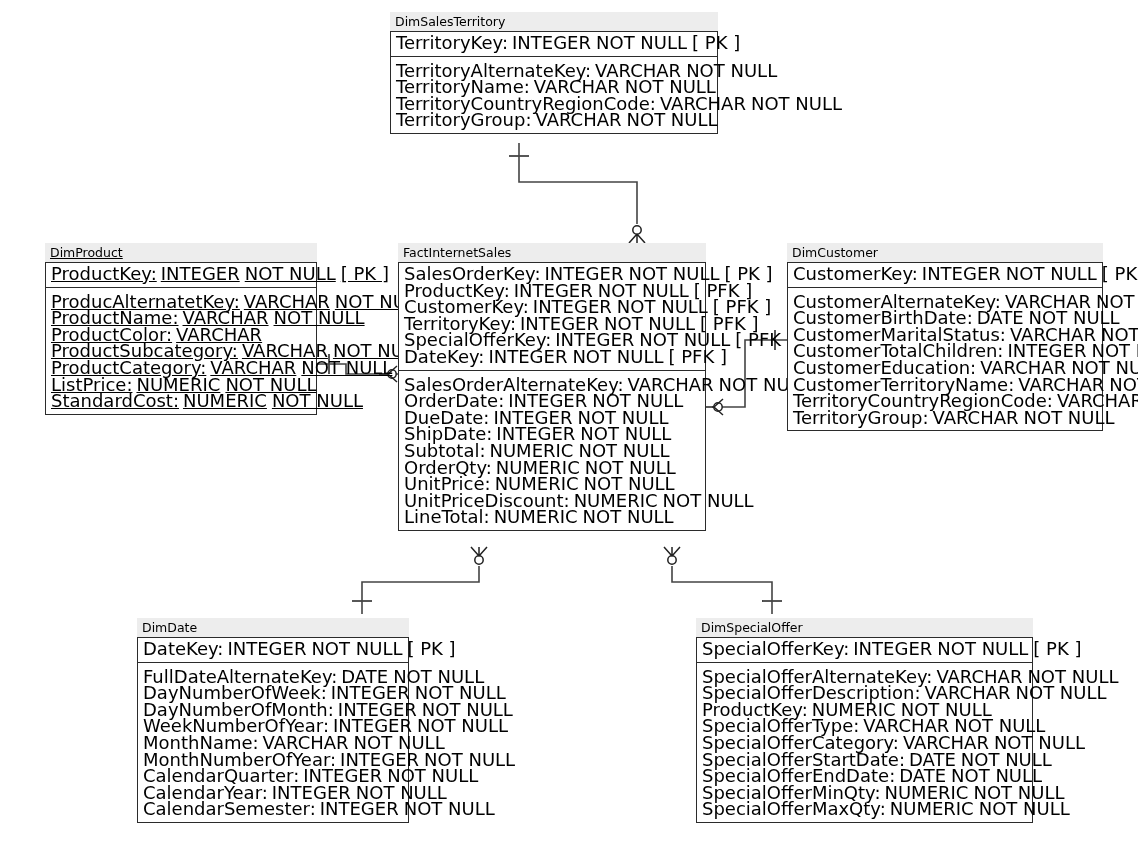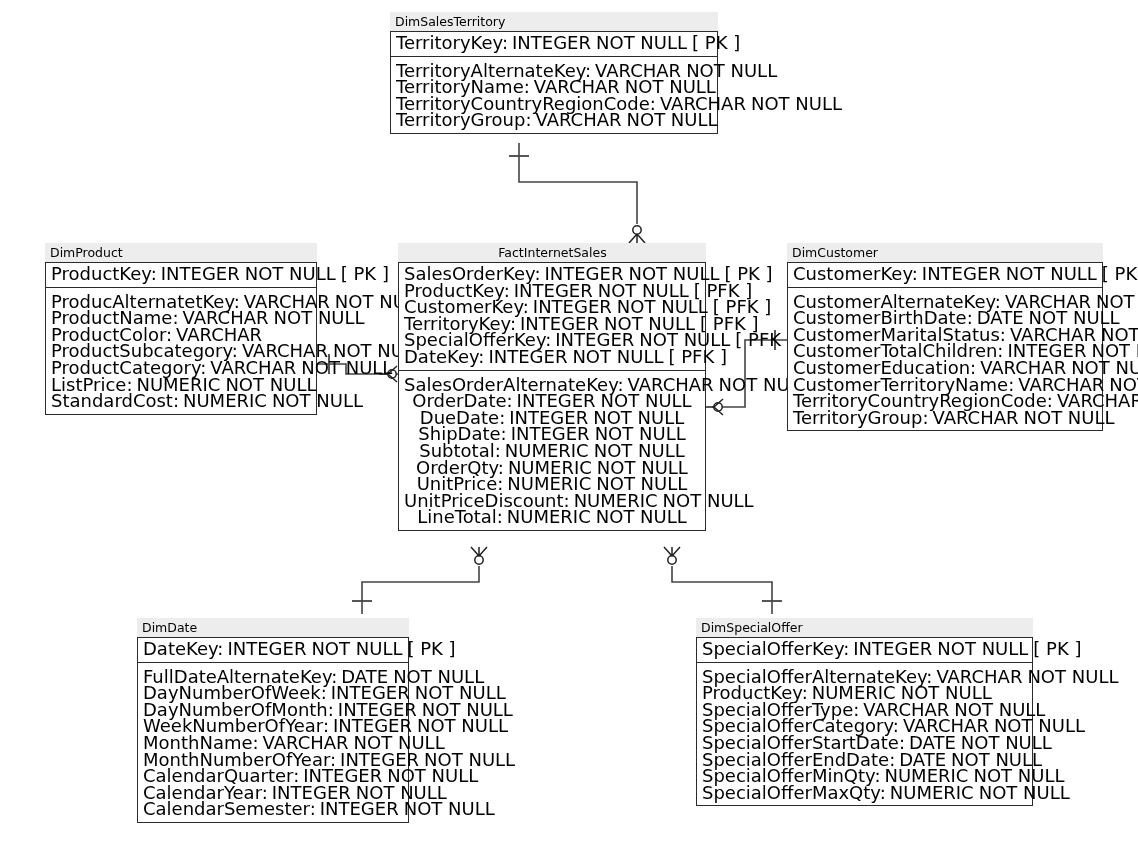--- a/index.html
+++ b/index.html
@@ -95,39 +95,39 @@
         </div>
       <div class="attr-sec">
           <div class="field"><span>TerritoryAlternateKey:</span><span class="sp2"></span><span>VARCHAR</span><span class="sp"></span><span>NOT NULL</span></div>
           <div class="field"><span>TerritoryName:</span><span class="sp2"></span><span>VARCHAR</span><span class="sp"></span><span>NOT NULL</span></div>
           <div class="field"><span>TerritoryCountryRegionCode:</span><span class="sp2"></span><span>VARCHAR</span><span class="sp"></span><span>NOT NULL</span></div>
           <div class="field"><span>TerritoryGroup:</span><span class="sp2"></span><span>VARCHAR</span><span class="sp"></span><span>NOT NULL</span></div>
         </div>
     </div>
   </div>
 
-  <div class="entity" style="left:45px;top:243px;width:272px;">
+  <div class="entity" style="left:45px;top:243px;width:272px;text-decoration:underline;">
     <div class="title">DimProduct</div>
     <div class="body">
       <div class="pk-sec">
           <div class="field"><span>ProductKey:</span><span class="sp2"></span><span>INTEGER</span><span class="sp"></span><span>NOT NULL</span><span class="sp"></span><span>[ PK ]</span></div>
         </div>
       <div class="attr-sec">
           <div class="field"><span>ProducAlternatetKey:</span><span class="sp2"></span><span>VARCHAR</span><span class="sp"></span><span>NOT NULL</span></div>
           <div class="field"><span>ProductName:</span><span class="sp2"></span><span>VARCHAR</span><span class="sp"></span><span>NOT NULL</span></div>
           <div class="field"><span>ProductColor:</span><span class="sp2"></span><span>VARCHAR</span></div>
           <div class="field"><span>ProductSubcategory:</span><span class="sp2"></span><span>VARCHAR</span><span class="sp"></span><span>NOT NULL</span></div>
           <div class="field"><span>ProductCategory:</span><span class="sp2"></span><span>VARCHAR</span><span class="sp"></span><span>NOT NULL</span></div>
           <div class="field"><span>ListPrice:</span><span class="sp2"></span><span>NUMERIC</span><span class="sp"></span><span>NOT NULL</span></div>
           <div class="field"><span>StandardCost:</span><span class="sp2"></span><span>NUMERIC</span><span class="sp"></span><span>NOT NULL</span></div>
         </div>
     </div>
   </div>
 
-  <div class="entity" style="left:398px;top:243px;width:308px;text-align:center;">
+  <div class="entity" style="left:398px;top:243px;width:308px;">
     <div class="title">FactInternetSales</div>
     <div class="body">
       <div class="pk-sec">
           <div class="field"><span>SalesOrderKey:</span><span class="sp2"></span><span>INTEGER</span><span class="sp"></span><span>NOT NULL</span><span class="sp"></span><span>[ PK ]</span></div>
           <div class="field"><span>ProductKey:</span><span class="sp2"></span><span>INTEGER</span><span class="sp"></span><span>NOT NULL</span><span class="sp"></span><span>[ PFK ]</span></div>
           <div class="field"><span>CustomerKey:</span><span class="sp2"></span><span>INTEGER</span><span class="sp"></span><span>NOT NULL</span><span class="sp"></span><span>[ PFK ]</span></div>
           <div class="field"><span>TerritoryKey:</span><span class="sp2"></span><span>INTEGER</span><span class="sp"></span><span>NOT NULL</span><span class="sp"></span><span>[ PFK ]</span></div>
           <div class="field"><span>SpecialOfferKey:</span><span class="sp2"></span><span>INTEGER</span><span class="sp"></span><span>NOT NULL</span><span class="sp"></span><span>[ PFK ]</span></div>
           <div class="field"><span>DateKey:</span><span class="sp2"></span><span>INTEGER</span><span class="sp"></span><span>NOT NULL</span><span class="sp"></span><span>[ PFK ]</span></div>
         </div>
@@ -185,20 +185,21 @@
   </div>
 
   <div class="entity" style="left:696px;top:618px;width:337px;">
     <div class="title">DimSpecialOffer</div>
     <div class="body">
       <div class="pk-sec">
           <div class="field"><span>SpecialOfferKey:</span><span class="sp2"></span><span>INTEGER</span><span class="sp"></span><span>NOT NULL</span><span class="sp"></span><span>[ PK ]</span></div>
         </div>
       <div class="attr-sec">
           <div class="field"><span>SpecialOfferAlternateKey:</span><span class="sp2"></span><span>VARCHAR</span><span class="sp"></span><span>NOT NULL</span></div>
+          <div class="field"><span>SpecialOfferDescription:</span><span class="sp2"></span><span>VARCHAR</span><span class="sp"></span><span>NOT NULL</span></div>
           <div class="field"><span>ProductKey:</span><span class="sp2"></span><span>NUMERIC</span><span class="sp"></span><span>NOT NULL</span></div>
           <div class="field"><span>SpecialOfferType:</span><span class="sp2"></span><span>VARCHAR</span><span class="sp"></span><span>NOT NULL</span></div>
           <div class="field"><span>SpecialOfferCategory:</span><span class="sp2"></span><span>VARCHAR</span><span class="sp"></span><span>NOT NULL</span></div>
           <div class="field"><span>SpecialOfferStartDate:</span><span class="sp2"></span><span>DATE</span><span class="sp"></span><span>NOT NULL</span></div>
           <div class="field"><span>SpecialOfferEndDate:</span><span class="sp2"></span><span>DATE</span><span class="sp"></span><span>NOT NULL</span></div>
           <div class="field"><span>SpecialOfferMinQty:</span><span class="sp2"></span><span>NUMERIC</span><span class="sp"></span><span>NOT NULL</span></div>
           <div class="field"><span>SpecialOfferMaxQty:</span><span class="sp2"></span><span>NUMERIC</span><span class="sp"></span><span>NOT NULL</span></div>
         </div>
     </div>
   </div>

